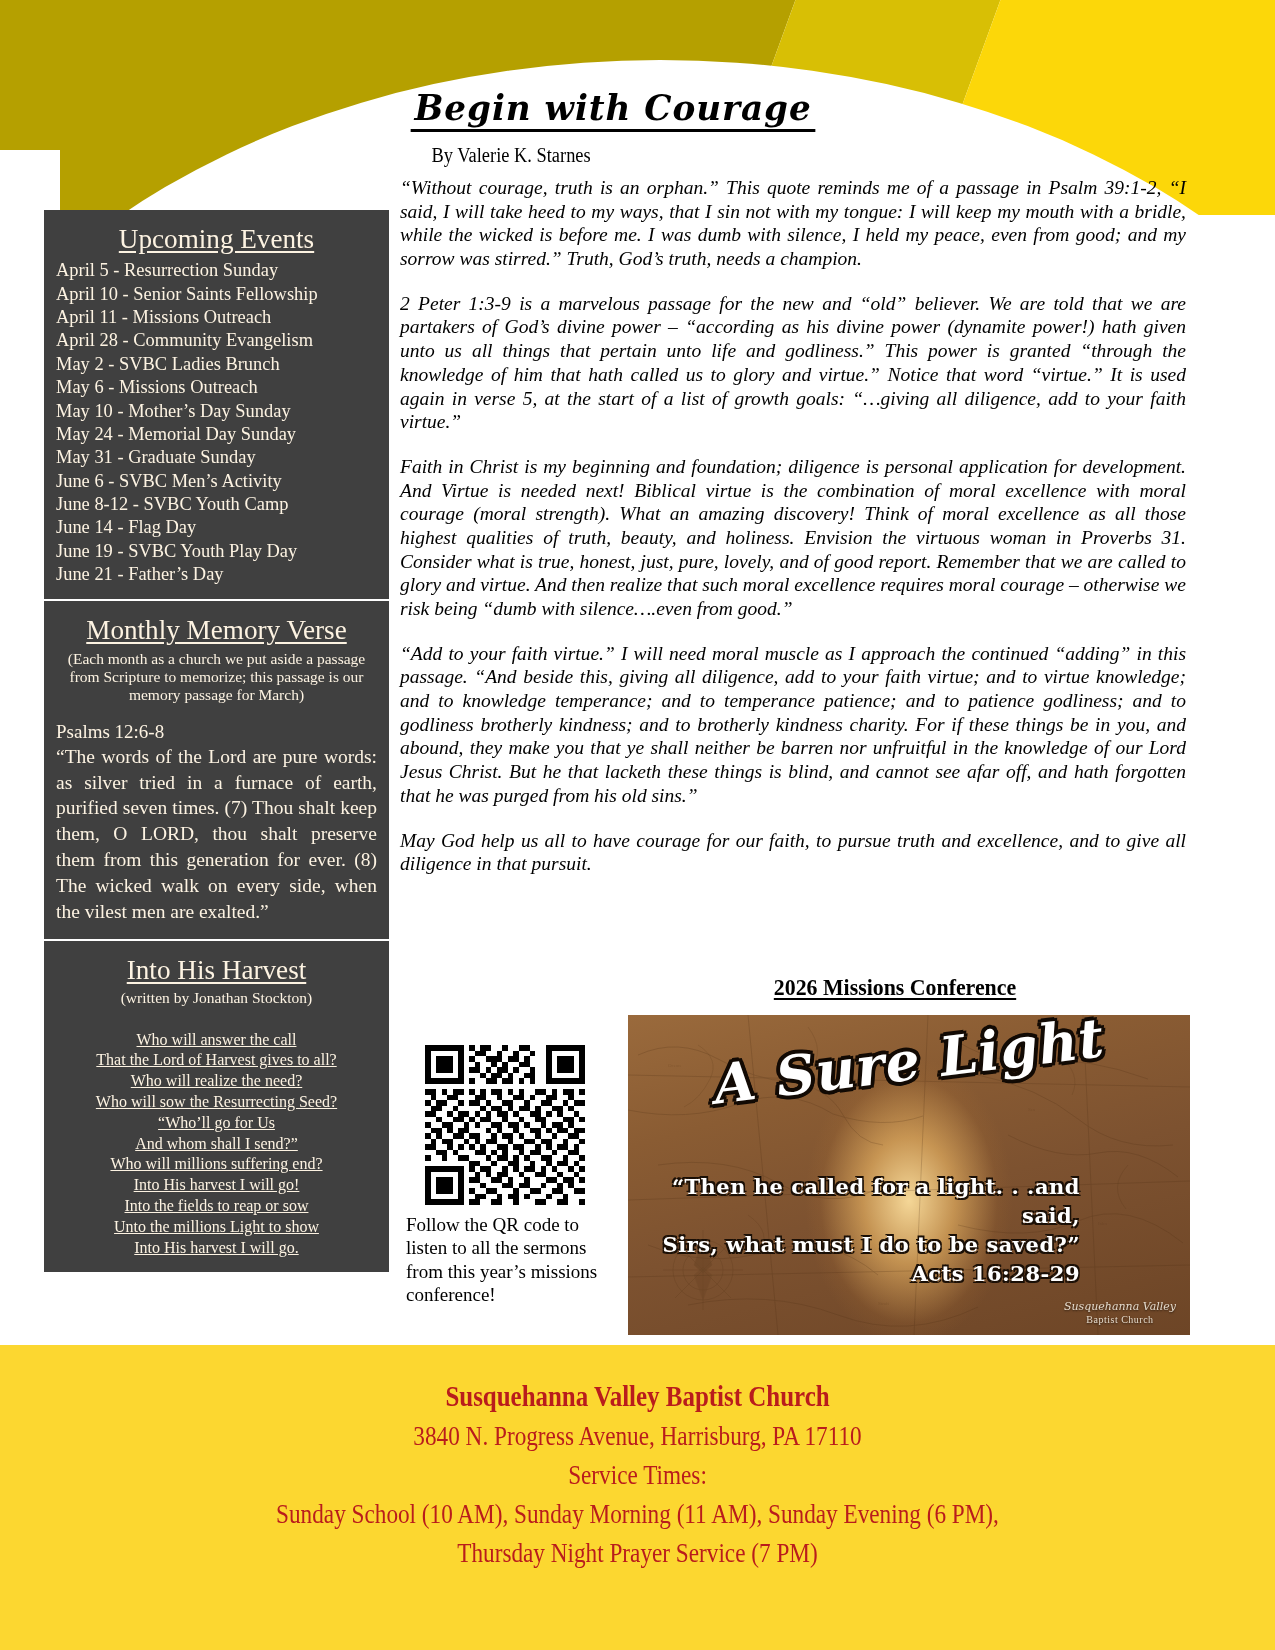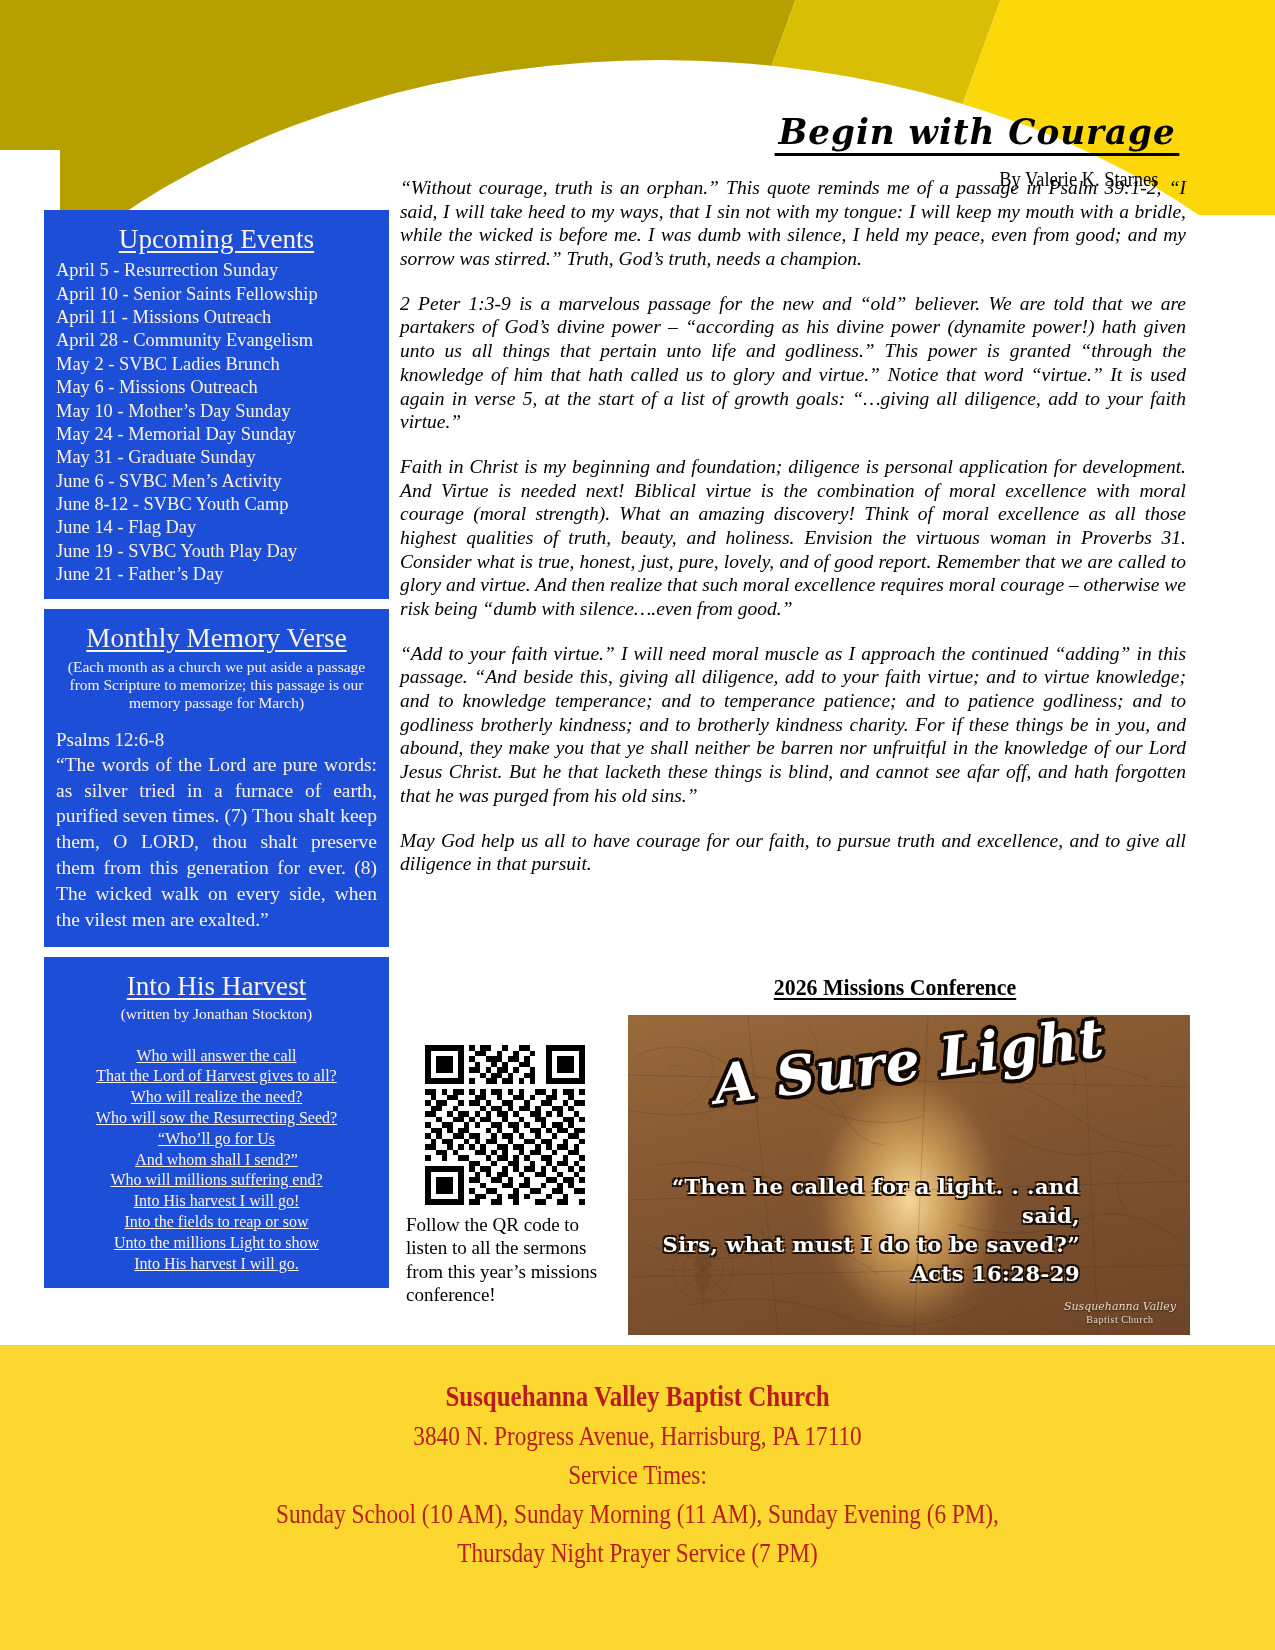--- a/index.html
+++ b/index.html
@@ -17,39 +17,39 @@
   .band-olive{left:-420px;width:1230px;background:#b5a000;}
   .band-gold{left:810px;width:205px;background:#d8bf05;}
   .band-yellow{left:1015px;width:420px;background:#fcd709;}
   .header-curve{
     position:absolute;left:-120px;top:60px;width:1560px;height:560px;
     background:#ffffff;border-radius:50% 50% 0 0 / 100% 100% 0 0;
   }
   .header-left-white{position:absolute;left:0;top:150px;width:60px;height:90px;background:#ffffff;}
 
   
-  .masthead{position:absolute;left:400px;top:88px;width:790px;text-align:right;margin-top:24px;}
+  .masthead{position:absolute;left:400px;top:88px;width:790px;text-align:left;}
   .masthead-title{
     font-family:"DejaVu Serif",serif;
     font-style:italic;font-weight:bold;
     font-size:36px;letter-spacing:1px;color:#000;
     display:inline-block;
     border-bottom:3px solid #000;
     padding:0 4px 2px 4px;line-height:1.08;
     transform:scaleX(0.95);
   }
   .masthead-author{
     font-family:"Liberation Serif",serif;
     font-size:20px;color:#000;margin-top:12px;
     transform:scaleX(0.92);
   }
 
   
   .sidebar{position:absolute;left:44px;top:210px;width:345px;}
-  .panel{background:#1d4ed8;color:#fdf3e2;padding:10px 12px 14px 12px;margin-bottom:10px;}
+  .panel{background:#404040;color:#fdf3e2;padding:10px 12px 14px 12px;margin-bottom:2px;}
   .panel-title{
     text-align:center;font-size:28px;line-height:1.12;
     text-decoration:underline;text-underline-offset:3px;
     margin:3px 0 4px 0;font-weight:normal;
     font-family:"Liberation Serif",serif;
     transform:scaleX(0.97);
   }
   .panel-sub{text-align:center;font-size:15.5px;line-height:1.18;margin:2px 8px 0 8px;}
   .event-list{list-style:none;margin:0;padding:0;}
   .event-list li{font-size:19px;line-height:1.23;white-space:nowrap;transform:scaleX(0.97);transform-origin:left;}

